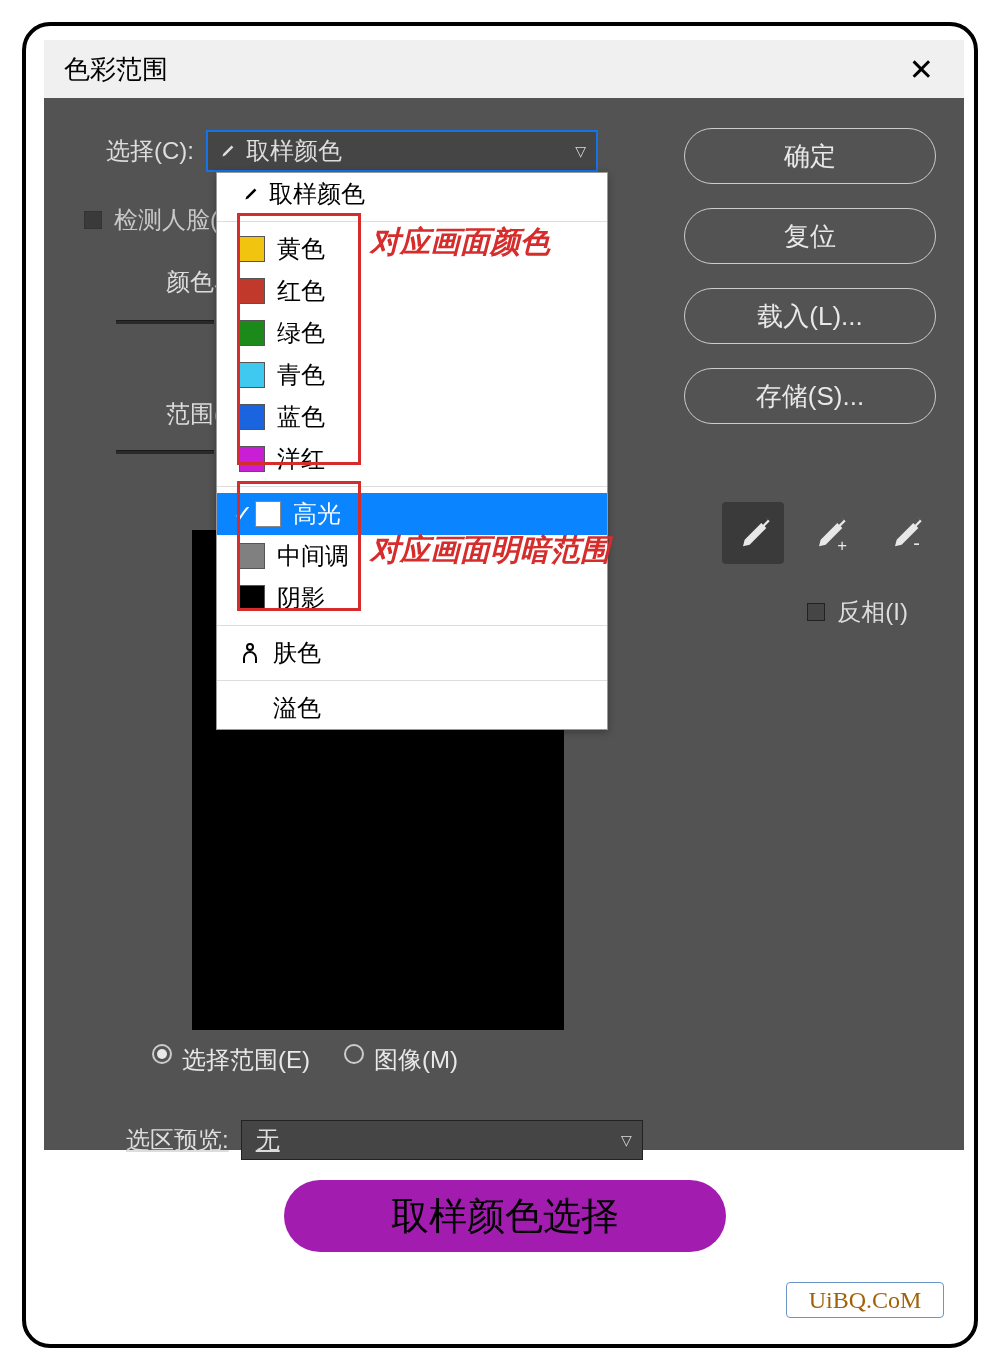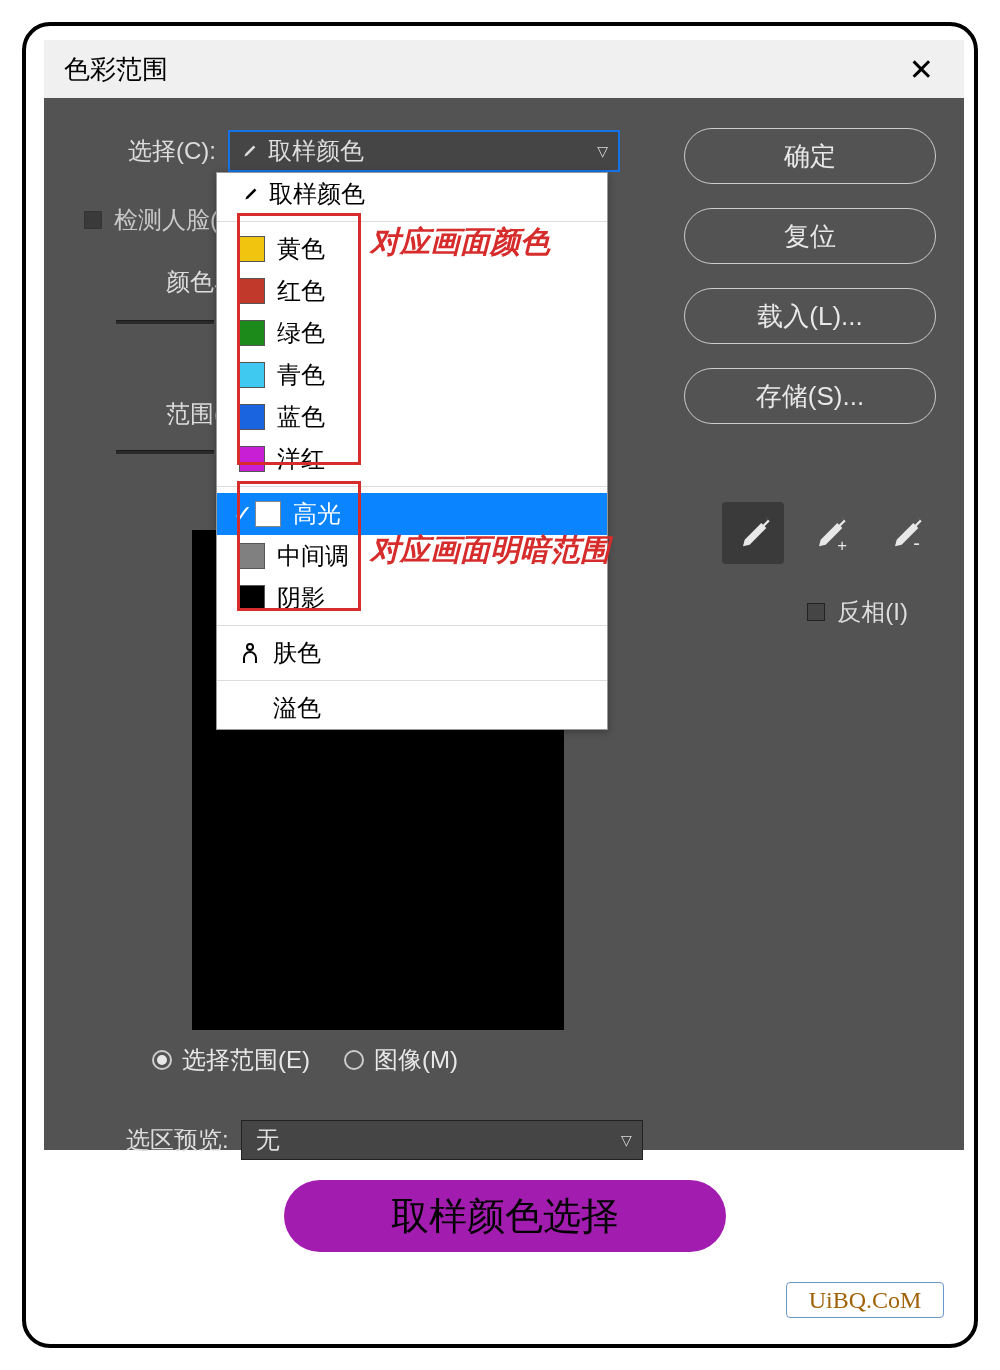--- a/index.html
+++ b/index.html
@@ -45,21 +45,21 @@
     position: relative;
     background: #535353;
     padding: 30px 20px 30px 20px;
     height: 1052px;
     color: #ddd;
     font-size: 24px;
   }
   .row-select {
     position: absolute;
     left: 62px; top: 32px;
-    display: flex; align-items: center; margin-left: 22px;
+    display: flex; align-items: center;
   }
   .select-label { margin-right: 12px; color: #ddd; }
   .select-box {
     width: 392px; height: 42px;
     border: 2px solid #1473e6;
     background: #454545;
     display: flex; align-items: center;
     padding: 0 8px;
     color: #ddd;
     position: relative;
@@ -92,25 +92,25 @@
     background: #000;
   }
 
   .radio-row {
     position: absolute; left: 108px; top: 946px;
     display: flex; align-items: center; gap: 34px;
     color: #e8e8e8;
   }
   .radio { width: 20px; height: 20px; border-radius: 50%; border: 2px solid #ccc; display: inline-flex; align-items: center; justify-content: center; margin-right: 10px; }
   .radio.sel::after { content: ""; width: 10px; height: 10px; border-radius: 50%; background: #e8e8e8; }
-  .radio-item { display: flex; align-items: center; }
+  .radio-item { display: flex; align-items: flex-start; }
 
   .row-preview {
     position: absolute; left: 82px; top: 1022px;
-    display: flex; align-items: center;
+    display: flex; align-items: center; text-decoration: underline;
   }
   .pv-select {
     width: 402px; height: 40px;
     border: 1px solid #222;
     background: #454545;
     display: flex; align-items: center;
     padding: 0 14px;
     margin-left: 12px;
     position: relative;
   }

